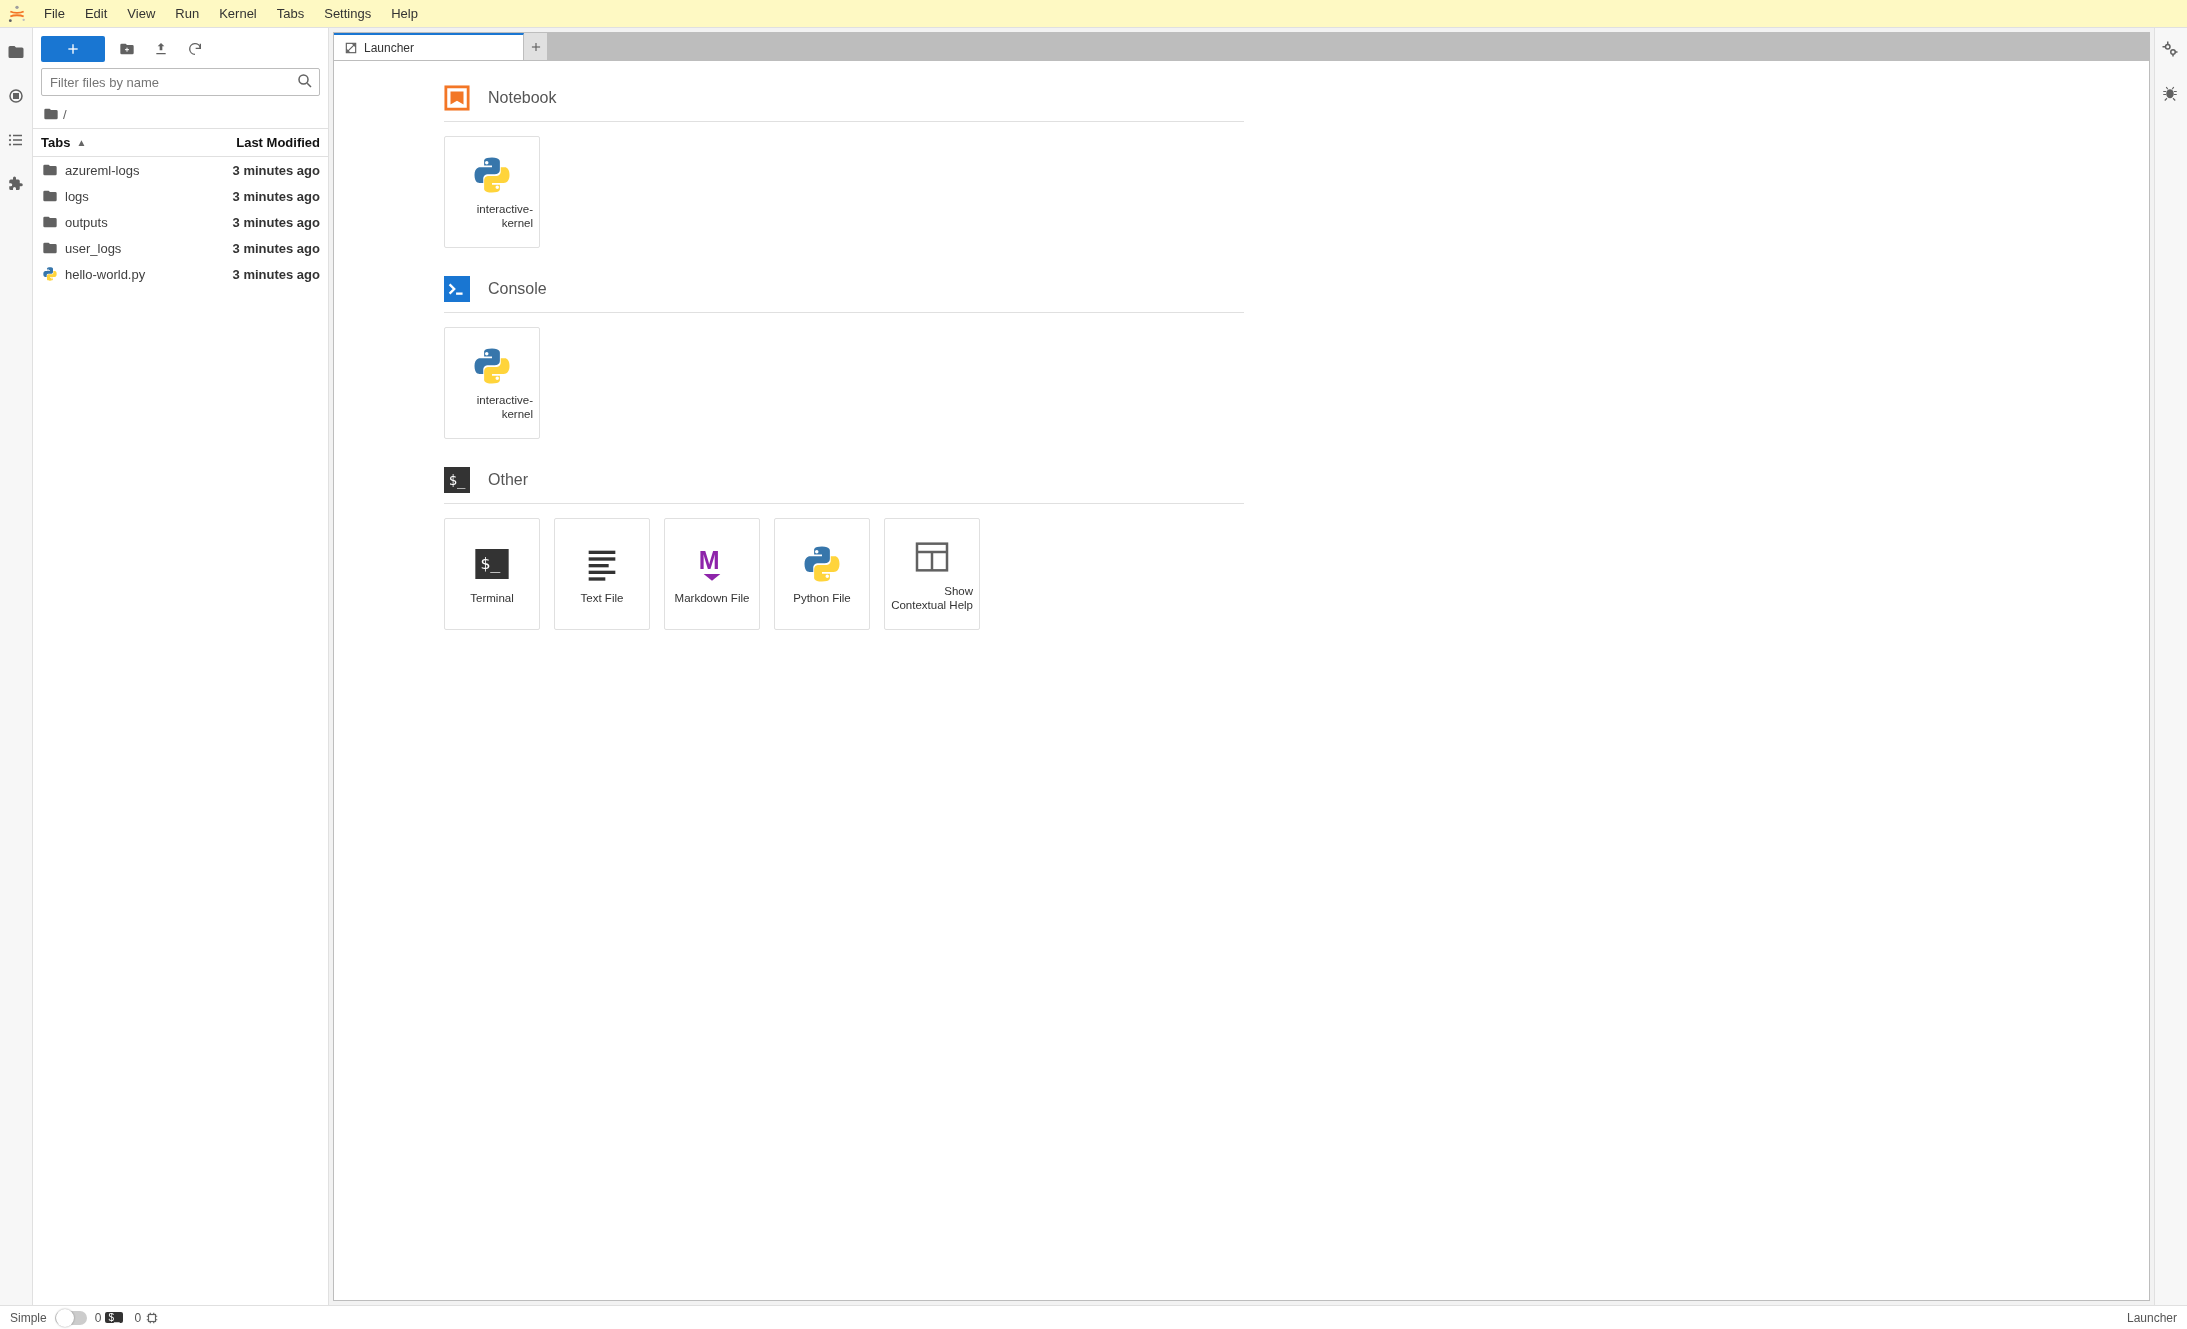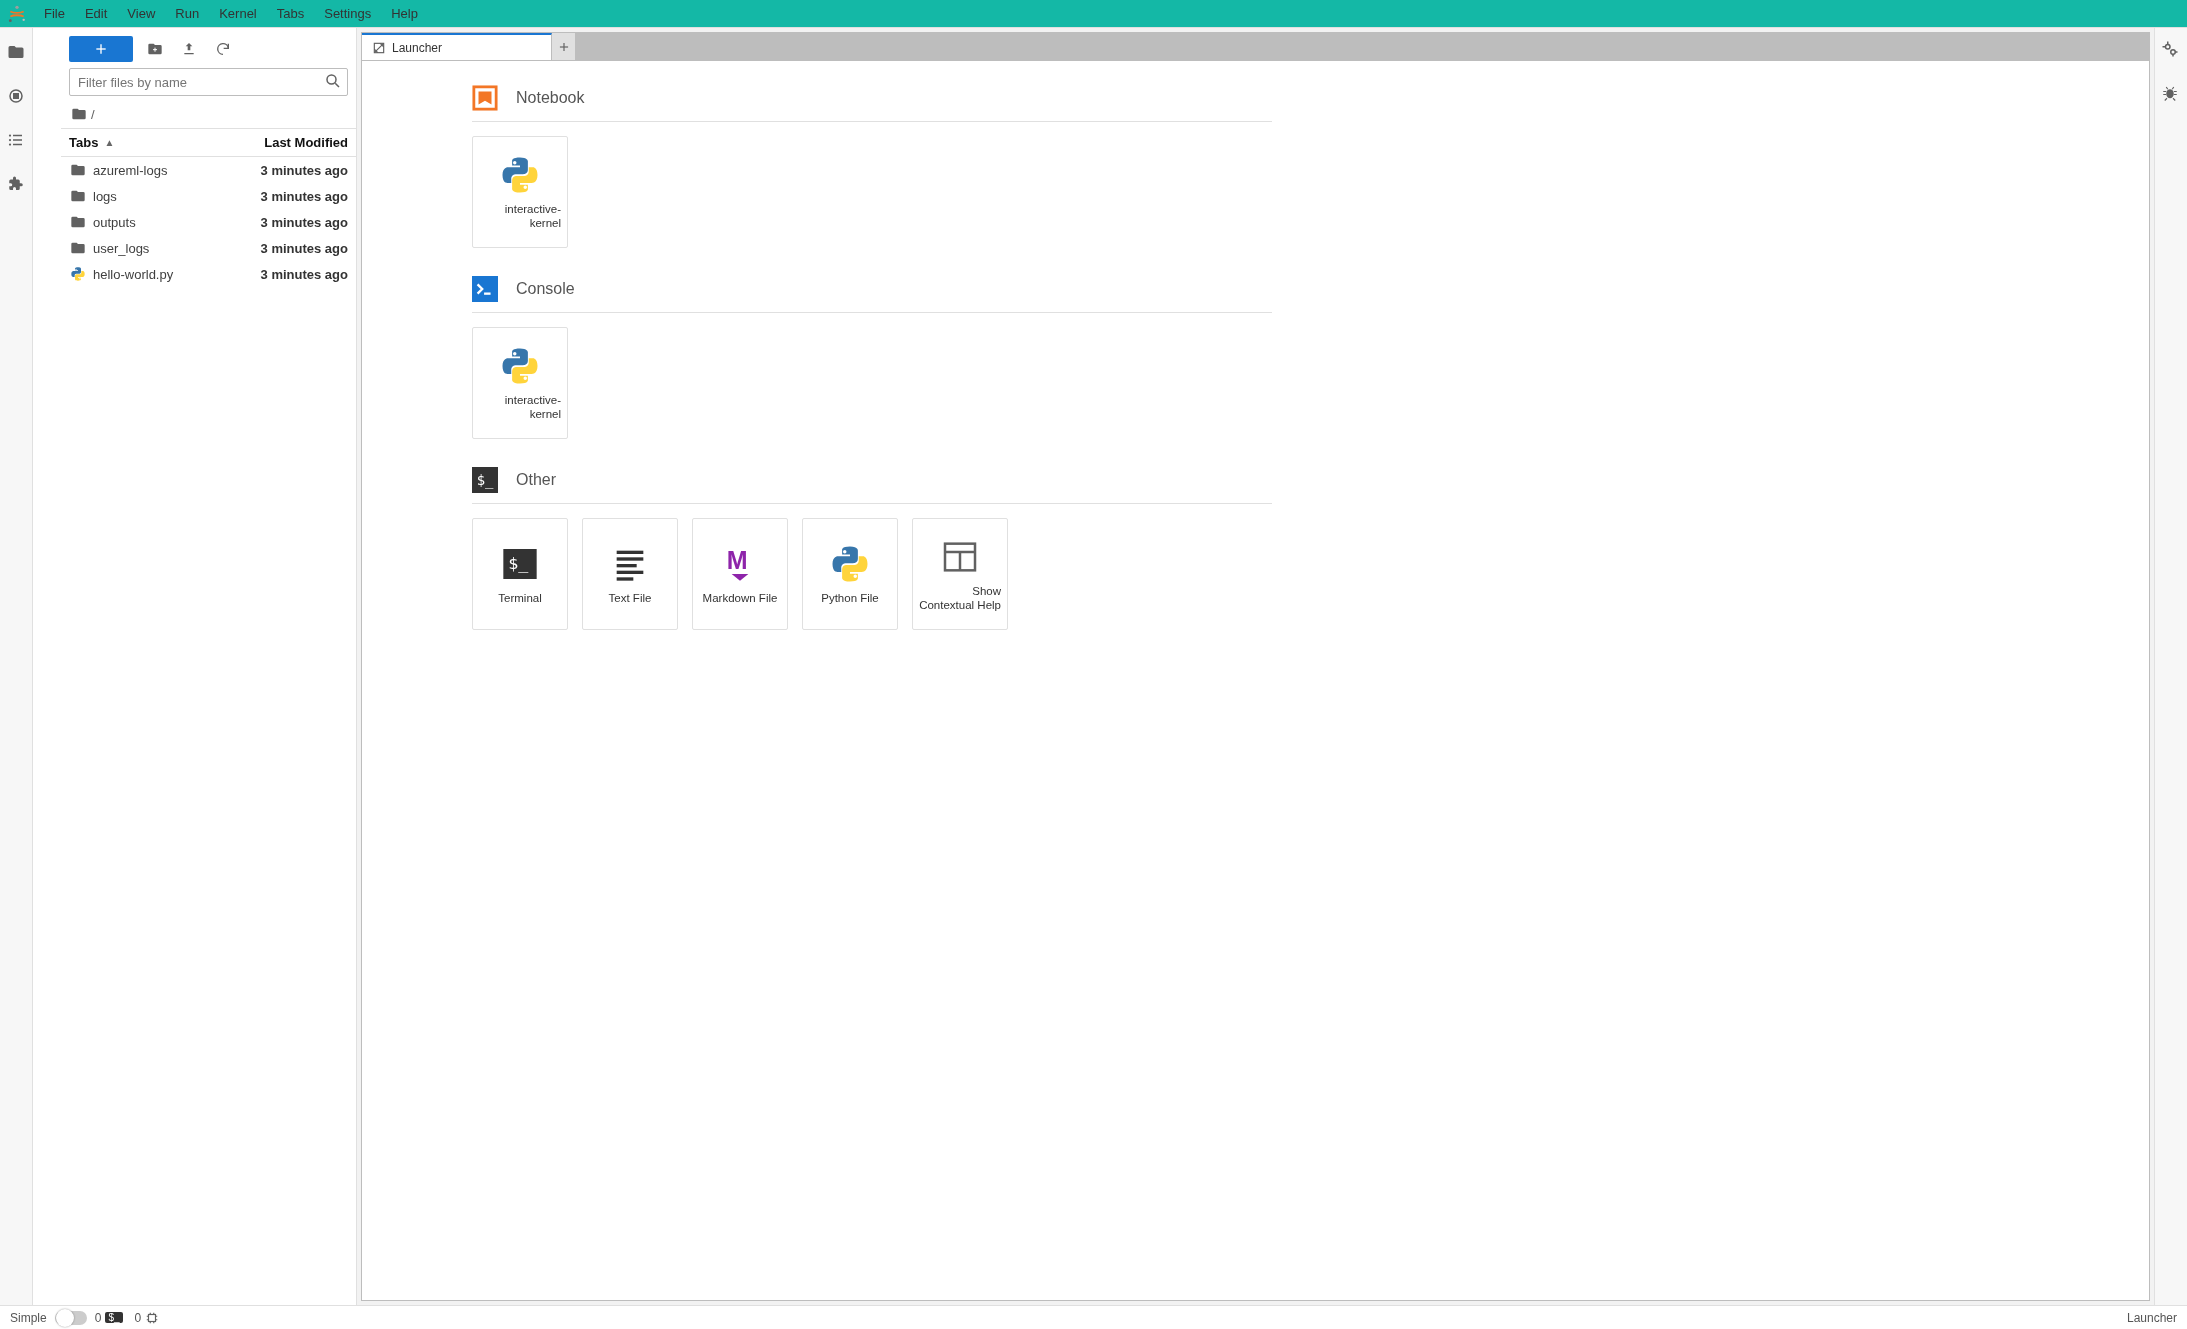--- a/index.html
+++ b/index.html
@@ -1,30 +1,30 @@
 <!DOCTYPE html>
 <html><head>
 <meta charset="utf-8">
 <style>
   * { box-sizing: border-box; margin: 0; padding: 0; }
   html, body { width: 100%; height: 100%; font-family: -apple-system, BlinkMacSystemFont, "Segoe UI", Helvetica, Arial, sans-serif; font-size: 13px; color: #111; background: #fff; overflow: hidden; }
   .root { display: flex; flex-direction: column; height: 100%; }
   
-  .menubar { display: flex; align-items: center; height: 28px; border-bottom: 1px solid #e0e0e0; padding: 0 4px; background:#14b8a6;}
+  .menubar { display: flex; align-items: center; height: 28px; border-bottom: 1px solid #e0e0e0; padding: 0 4px; background:#fef9c3;}
   .jupyter-logo { width:22px; height:22px; margin:0 6px 0 2px; display:flex; align-items:center; justify-content:center;}
   .menubar-item { padding: 4px 10px; cursor: pointer; color:#333;}
   
   .body { flex:1; display:flex; min-height:0;}
   .left-rail { width:33px; background:#f7f7f7; border-right:1px solid #e0e0e0; display:flex; flex-direction:column; align-items:center; padding-top:14px; gap:24px;}
   .left-rail .rail-icon{ width:20px; height:20px; color:#616161; cursor:pointer; display:flex; align-items:center; justify-content:center;}
   .left-rail .rail-icon.active{ color:#616161;}
   .right-rail { width:33px; background:#f7f7f7; border-left:1px solid #e0e0e0; display:flex; flex-direction:column; align-items:center; padding-top:12px; gap:24px;}
   .right-rail .rail-icon{ width:20px; height:20px; color:#616161; cursor:pointer;}
   
-  .filebrowser { width:296px; border-right:1px solid #e0e0e0; display:flex; flex-direction:column; background:#fff;margin-left:28px;}
+  .filebrowser { width:296px; border-right:1px solid #e0e0e0; display:flex; flex-direction:column; background:#fff;}
   .fb-toolbar { display:flex; align-items:center; gap:10px; padding:8px 8px 6px 8px;}
   .fb-btn-new { background:#1976d2; color:#fff; border:none; height:26px; width:64px; border-radius:2px; cursor:pointer; font-size:16px; display:flex; align-items:center; justify-content:center;}
   .fb-tool-icon { width:24px; height:24px; color:#616161; cursor:pointer; display:flex; align-items:center; justify-content:center;}
   .fb-filter-wrap { padding: 0 8px 6px 8px;}
   .fb-filter { width:100%; height:28px; border:1px solid #bdbdbd; border-radius:2px; padding:2px 28px 2px 8px; font-size:13px; color:#333; outline:none;}
   .fb-filter-wrap{position:relative;}
   .fb-filter-search-icon{position:absolute; right:14px; top:4px; color:#616161;}
   .fb-breadcrumb { display:flex; align-items:center; gap:4px; padding:4px 10px 6px 10px; color:#616161;}
   .fb-header { display:flex; align-items:center; border-top:1px solid #e0e0e0; border-bottom:1px solid #e0e0e0; font-weight:600; color:#111; font-size:13px;}
   .fb-header .col-name{ flex:1; padding:6px 8px; display:flex; align-items:center; gap:6px;}

